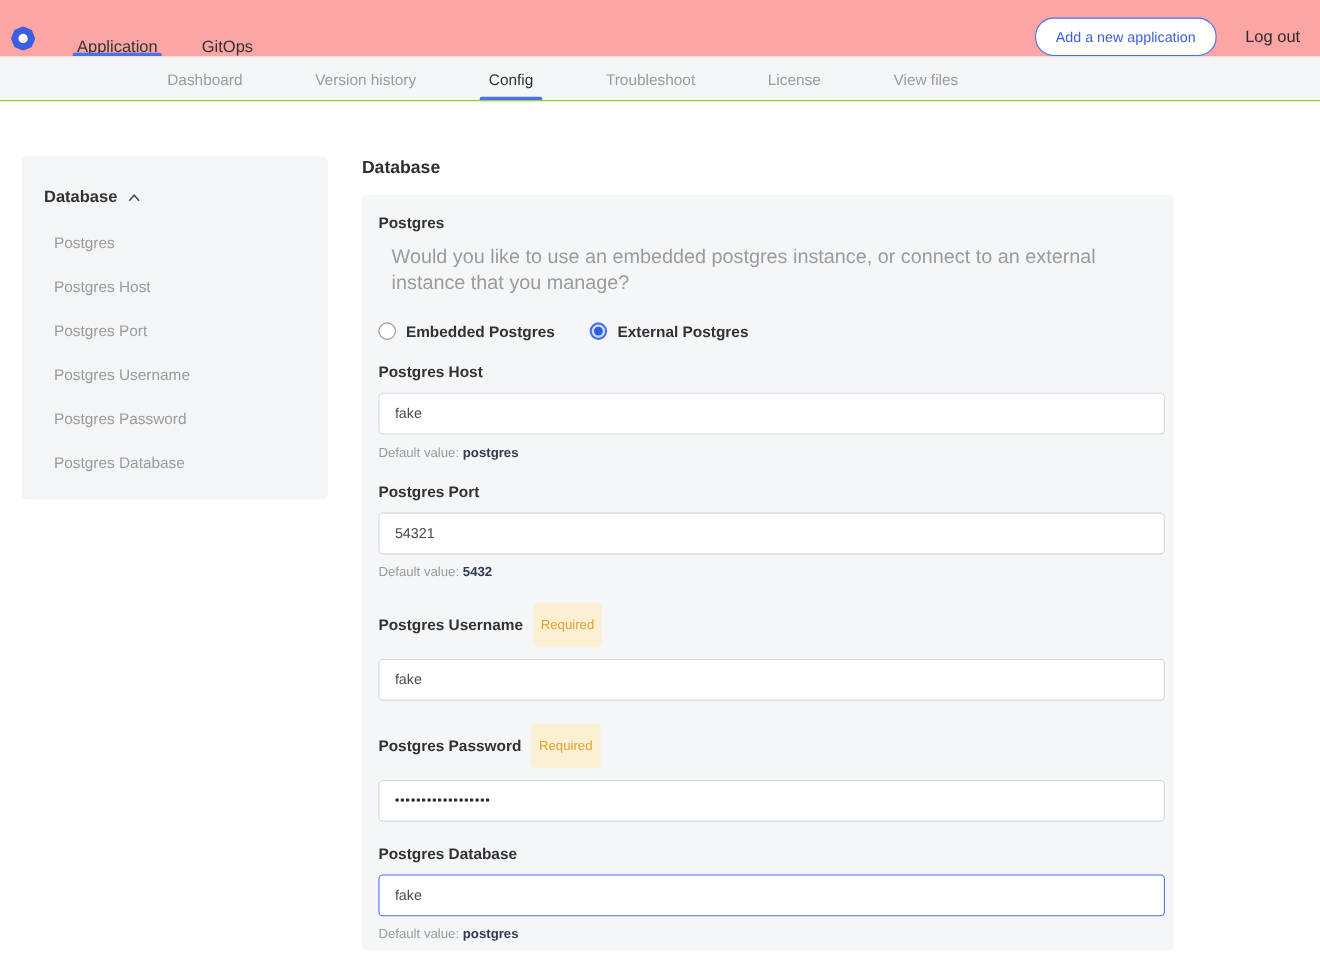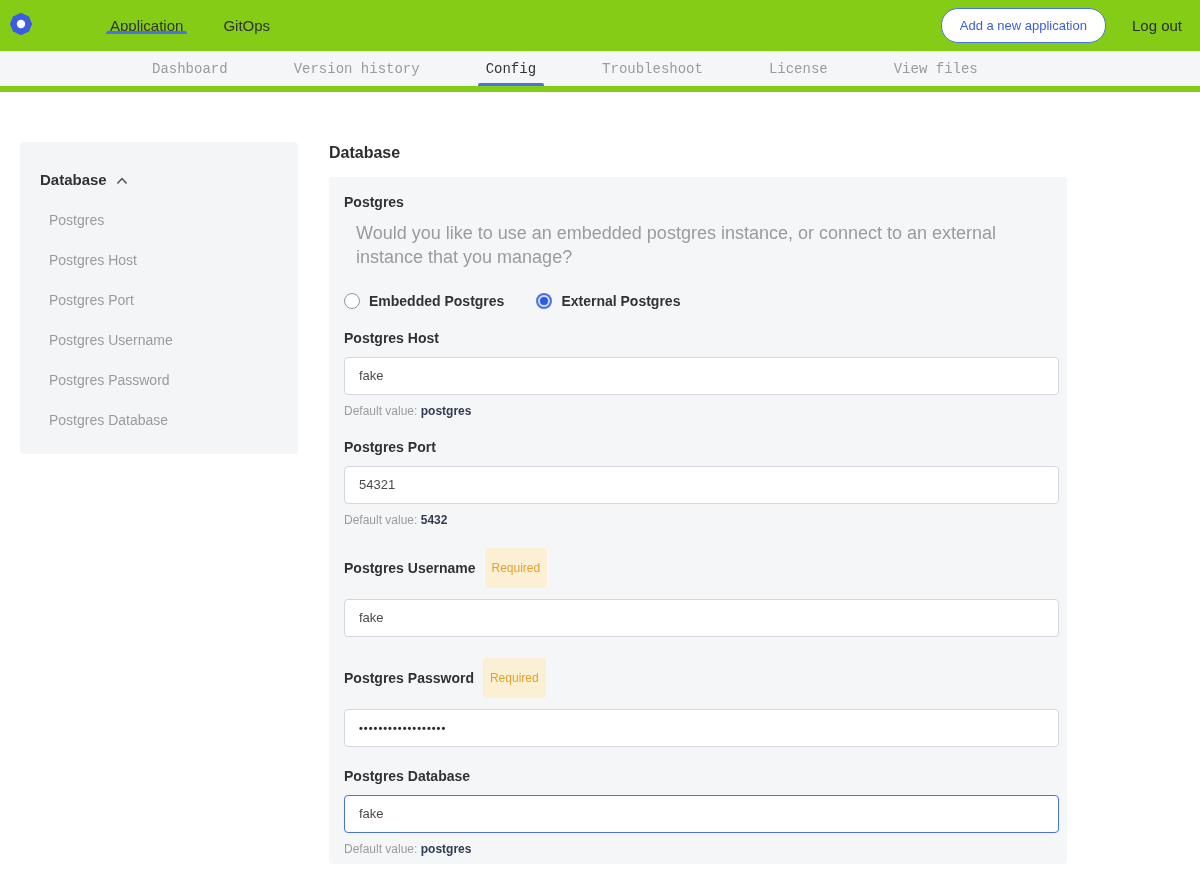--- a/index.html
+++ b/index.html
@@ -1,37 +1,37 @@
 <!DOCTYPE html>
 <html><head>
 <meta charset="utf-8">
 <style>
   * { margin:0; padding:0; box-sizing:border-box; }
   html,body { width:1200px; height:874px; background:#ffffff;
     font-family:"Liberation Sans", sans-serif; color:#323232; overflow:hidden; }
 
   
-  .topnav { height:52px; background:#84cc16; border-bottom:1px solid #e8e8e8;
-    display:flex; align-items:center; position:relative;gap:40px; }
+  .topnav { height:52px; background:#fca5a5; border-bottom:1px solid #e8e8e8;
+    display:flex; align-items:flex-end; position:relative; }
   .logo-wrap { display:flex; align-items:center; padding:0 0 0 10px; }
   .top-tabs { display:flex; align-items:stretch; margin-left:34px; }
   .top-tab { position:relative; display:flex; align-items:center; padding:0 4px;
     margin-right:32px; font-size:15px; color:#323232; cursor:pointer; white-space:nowrap; }
   .top-tab .tab-underline { position:absolute; left:0; right:0; bottom:0; height:3px;
     background:#4a72e8; border-radius:2px 2px 0 0; display:none; }
   .top-tab.active .tab-underline { display:block; }
   .topnav-right { margin-left:auto; display:flex; align-items:center; gap:26px; padding-right:18px; }
   .add-app-btn { border:1px solid #4a72e8; background:#fff; color:#3b5ee1;
     font-family:"Liberation Sans", sans-serif; font-size:13px; font-weight:normal;
     border-radius:17px; padding:9px 18px; cursor:pointer; white-space:nowrap; }
   .logout { font-size:15px; color:#2d2d2d; cursor:pointer; white-space:nowrap; }
 
   
-  .subnav { height:40px; background:#f5f6f8; border-bottom:6px solid #84cc16;
-    display:flex; align-items:stretch; padding-left:148px;font-family:Liberation Mono, monospace; }
+  .subnav { height:40px; background:#f5f6f8; border-bottom:1px solid #84cc16;
+    display:flex; align-items:stretch; padding-left:148px; }
   .sub-tab { position:relative; display:flex; align-items:center; padding:0 4px;
     margin-right:58px; font-size:14px; color:#9b9b9b; cursor:pointer; white-space:nowrap; }
   .sub-tab.active { color:#323232; }
   .sub-tab .tab-underline { position:absolute; left:-4px; right:-4px; bottom:0; height:3px;
     background:#4a72e8; border-radius:2px 2px 0 0; display:none; }
   .sub-tab.active .tab-underline { display:block; }
 
   
   .main { display:flex; align-items:flex-start; padding-top:50px; }
 

